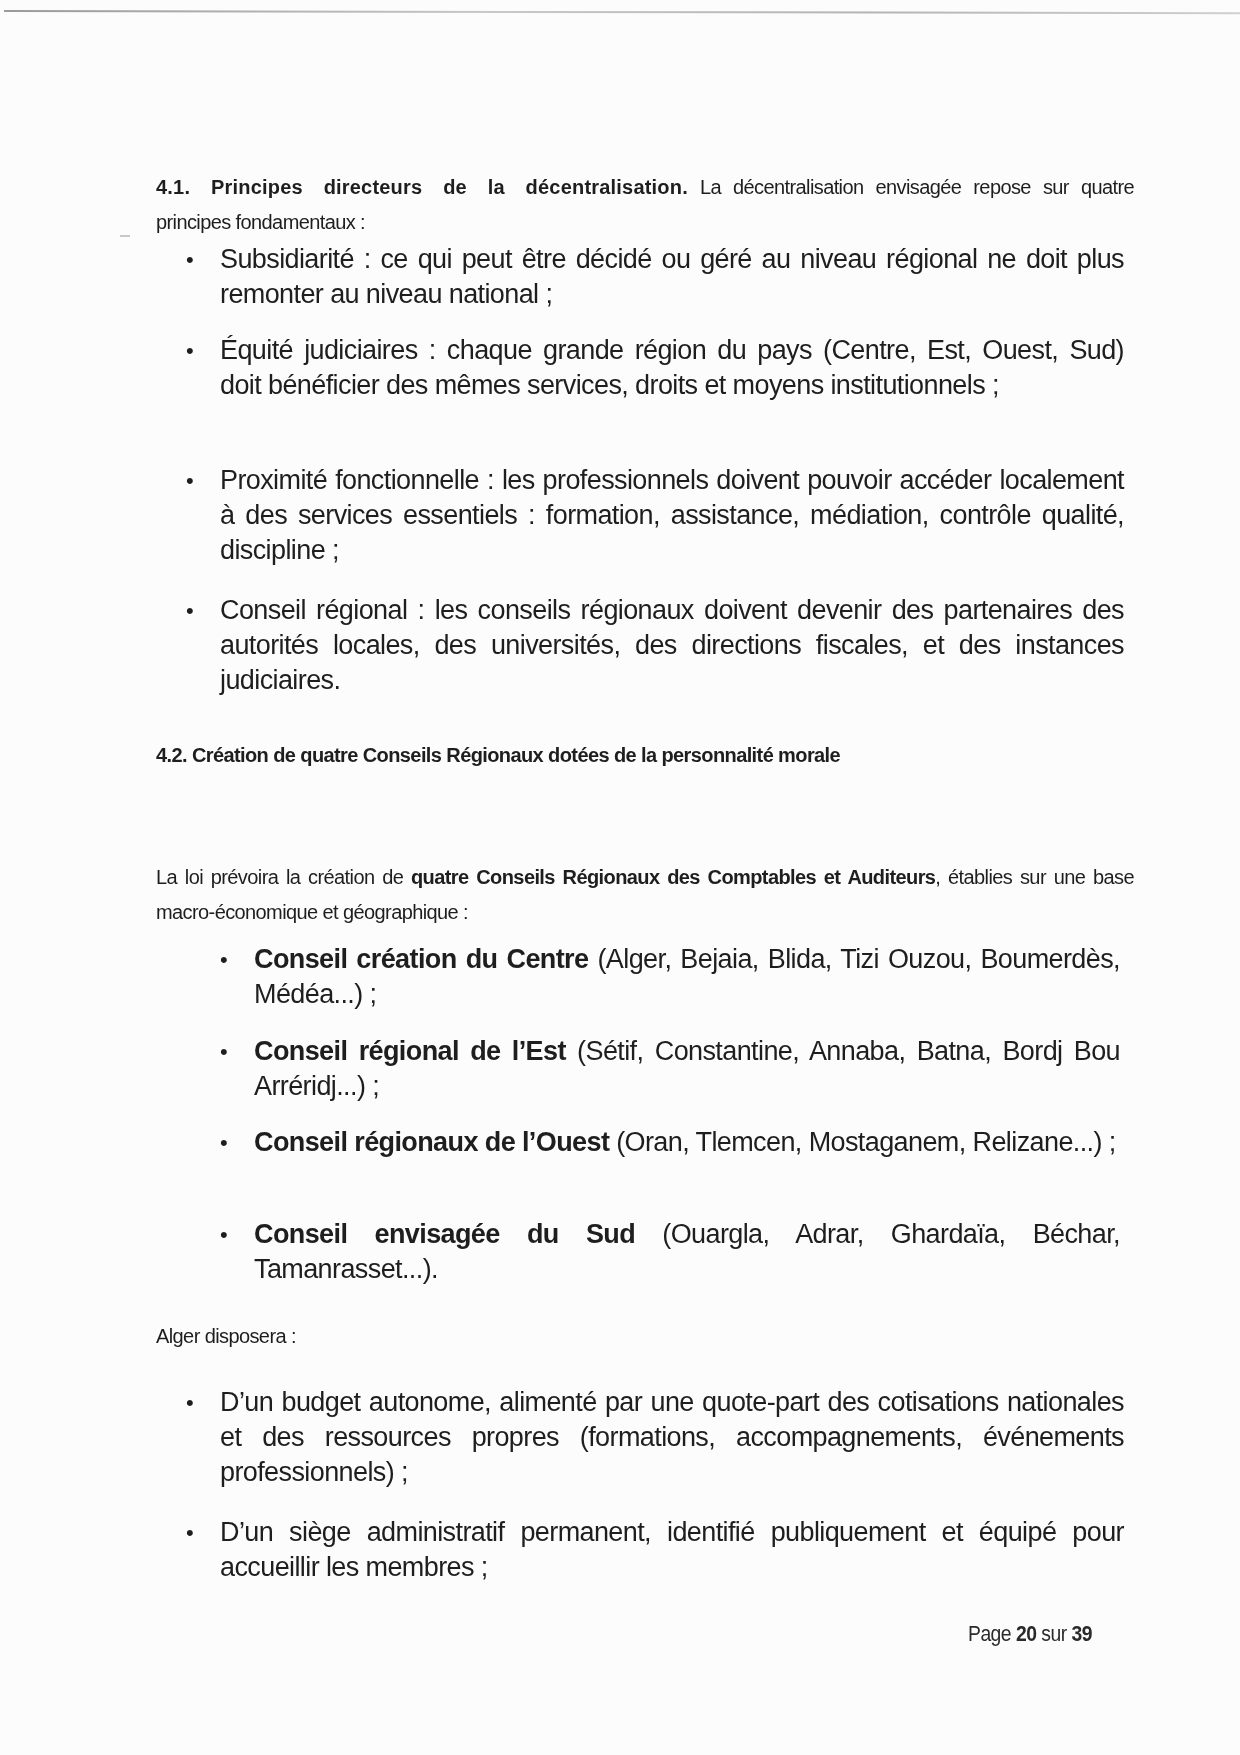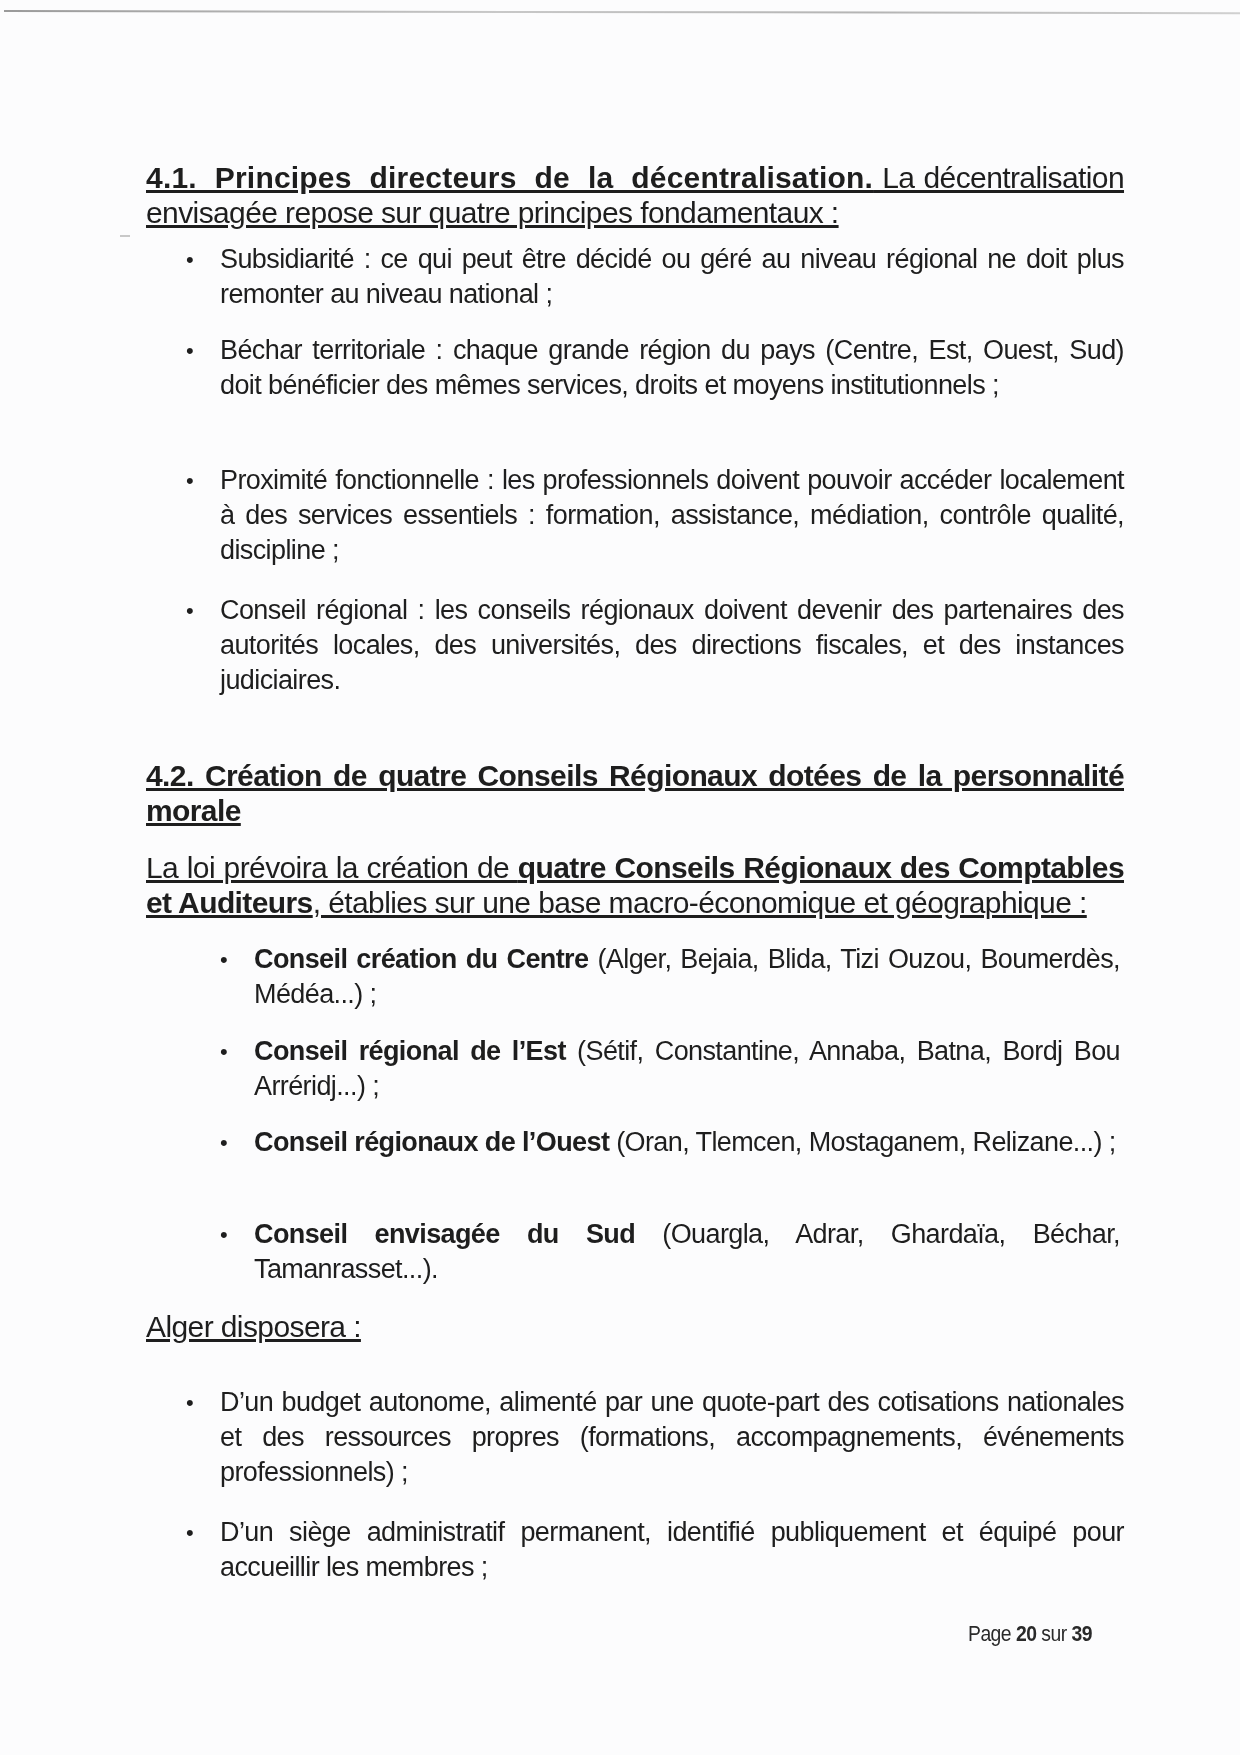--- a/index.html
+++ b/index.html
@@ -33,26 +33,25 @@
       height: 2px;
       background: #c8c8c8;
     }
     .page {
       position: absolute;
       left: 146px;
       top: 160px;
       width: 978px;
     }
     p, .para {
-      margin: 0;
-      font-size: 30px;
+      margin: 10px;
+      font-size: 20px;
       line-height: 35px;
       text-align: justify;
       letter-spacing: -0.6px;
-      text-decoration: underline;
     }
     .h41-title {
       font-weight: bold;
       word-spacing: 8px;
       letter-spacing: 0.2px;
     }
     ul.bullets {
       list-style: none;
       margin: 0;
       padding: 0;
@@ -121,37 +120,37 @@
 
   <ul class="bullets list1" style="top:82px;">
     <li>
       <span class="bullet">•</span>
       <span class="u">Subsidiarité</span><span> : ce qui peut être décidé ou géré au niveau régional ne doit plus remonter au niveau national ;</span>
     </li>
   </ul>
   <ul class="bullets list1" style="top:173px;">
     <li>
       <span class="bullet">•</span>
-      <span class="u">Béchar territoriale</span><span> : chaque grande région du pays (Centre, Est, Ouest, Sud) doit bénéficier des mêmes services, droits et moyens institutionnels ;</span>
+      <span class="u">Équité judiciaires</span><span> : chaque grande région du pays (Centre, Est, Ouest, Sud) doit bénéficier des mêmes services, droits et moyens institutionnels ;</span>
     </li>
   </ul>
   <ul class="bullets list1" style="top:303px;">
     <li>
       <span class="bullet">•</span>
       <span class="u">Proximité fonctionnelle</span><span> : les professionnels doivent pouvoir accéder localement à des services essentiels : formation, assistance, médiation, contrôle qualité, discipline ;</span>
     </li>
   </ul>
   <ul class="bullets list1" style="top:433px;">
     <li>
       <span class="bullet">•</span>
       <span class="u">Conseil régional</span><span> : les conseils régionaux doivent devenir des partenaires des autorités locales, des universités, des directions fiscales, et des instances judiciaires.</span>
     </li>
   </ul>
 
-  <p class="abs" style="top:598px; font-weight:bold;">4.2. Création de quatre Conseils Régionaux dotées de la personnalité morale</p>
+  <p class="abs" style="top:568px; font-weight:bold;">4.2. Création de quatre Conseils Régionaux dotées de la personnalité morale</p>
 
   <p class="abs" style="top:690px;">
     <span>La loi prévoira la création de </span><b>quatre Conseils Régionaux des Comptables et Auditeurs</b><span>, établies sur une base macro-économique et géographique :</span>
   </p>
 
   <ul class="bullets list2" style="top:782px;">
     <li>
       <span class="bullet">•</span>
       <b>Conseil création du Centre</b><span> (Alger, Bejaia, Blida, Tizi Ouzou, Boumerdès, Médéa...) ;</span>
     </li>

